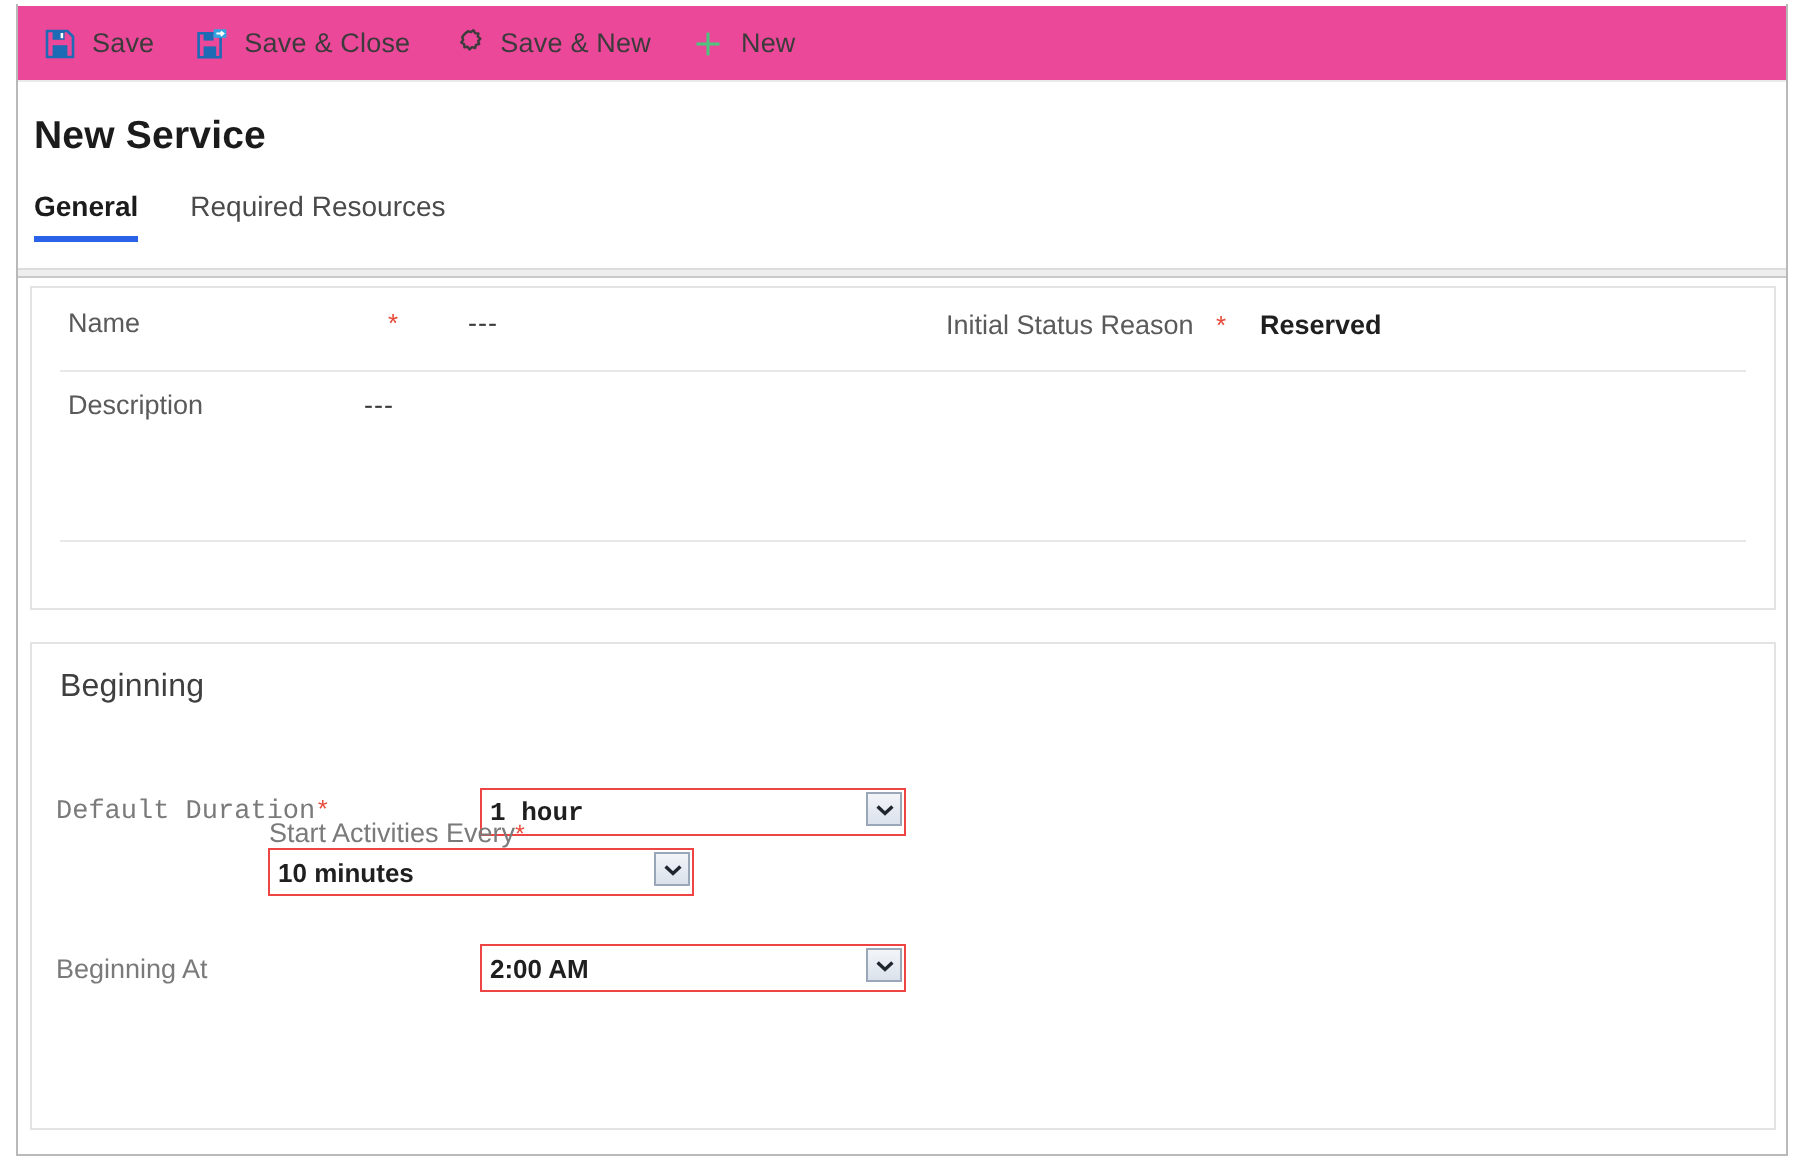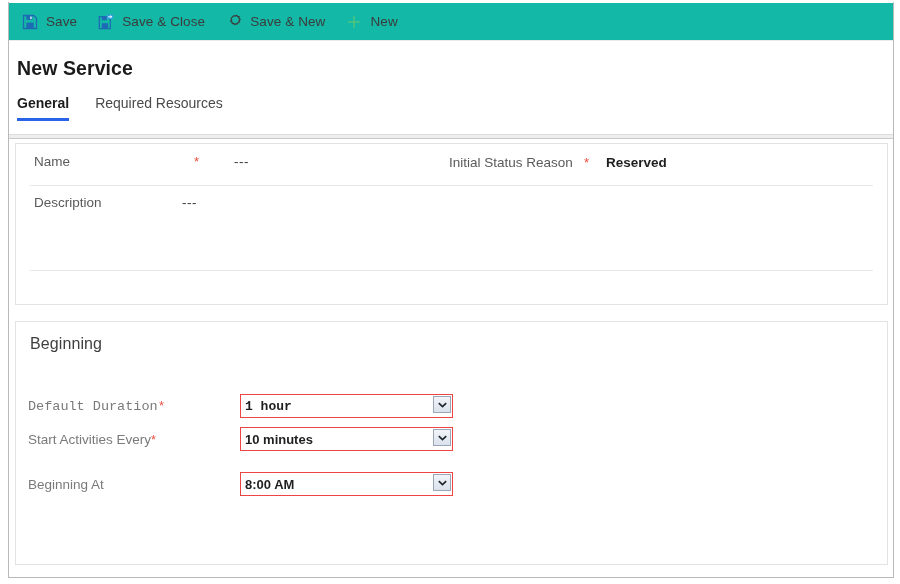--- a/index.html
+++ b/index.html
@@ -40,21 +40,21 @@
   #command-bar {
     position: absolute;
     left: 9px;
     top: 3px;
     width: 884px;
     height: 37px;
     display: flex;
     align-items: center;
     padding-left: 6px;
     box-sizing: border-box;
-    background: #14b8a6;
+    background: #ec4899;
   }
   #command-bar-separator {
     position: absolute;
     left: 9px;
     top: 40px;
     width: 884px;
     height: 1px;
     background: #eaeaea;
   }
   .cmd-btn {
@@ -182,21 +182,21 @@
   .row-divider {
     position: absolute;
     height: 1px;
     background: #e8e8e8;
   }
 
   
   #row-name       { left: 34px; top: 154px; gap: 12px; }
   #name-label     { width: 148px; }
   #name-star      { width: 28px; }
-  #row-initial    { left: 449px; top: 155px; }
+  #row-initial    { left: 473px; top: 155px; }
   #initial-label  { width: 135px; }
   #initial-star   { width: 22px; }
   #divider-1      { left: 30px; top: 185px; width: 843px; }
   #row-description{ left: 34px; top: 195px; }
   #desc-label     { width: 148px; }
   #divider-2      { left: 30px; top: 270px; width: 843px; }
 
   
   #scheduling-heading {
     position: absolute;
@@ -250,21 +250,21 @@
     background: linear-gradient(#f2f4f8, #dbe2ec);
     border: 1px solid #9aa7b8;
     box-sizing: border-box;
     display: flex;
     align-items: center;
     justify-content: center;
   }
   .select-arrow svg { display: block; }
 
   #row-duration { top: 394px; font-family: Liberation Mono, monospace; }
-  #row-every    { top: 427px; }
+  #row-every    { top: 409px; flex-direction: column; }
   #row-begin    { top: 472px; }
 </style>
 </head>
 <body>
 
 <div id="top-rule"></div>
 <div id="window-frame"></div>
 
 <div id="command-bar">
 
@@ -373,20 +373,20 @@
       <svg width="9" height="6" viewBox="0 0 9 6">
           <path d="M0.8 1.2L4.5 4.7 8.2 1.2" stroke="#20262e" stroke-width="1.7" fill="none"></path>
         </svg>
     </span>
   </div>
 </div>
 
 <div class="sched-row" id="row-begin">
   <span class="sched-label"><span>Beginning At</span><span class="req-star"></span></span>
   <div class="select-shell">
-    <span class="select-text">8:00 AM</span>
+    <span class="select-text">2:00 AM</span>
     <span class="select-arrow">
       <svg width="9" height="6" viewBox="0 0 9 6">
           <path d="M0.8 1.2L4.5 4.7 8.2 1.2" stroke="#20262e" stroke-width="1.7" fill="none"></path>
         </svg>
     </span>
   </div>
 </div>
 
 </body></html>

